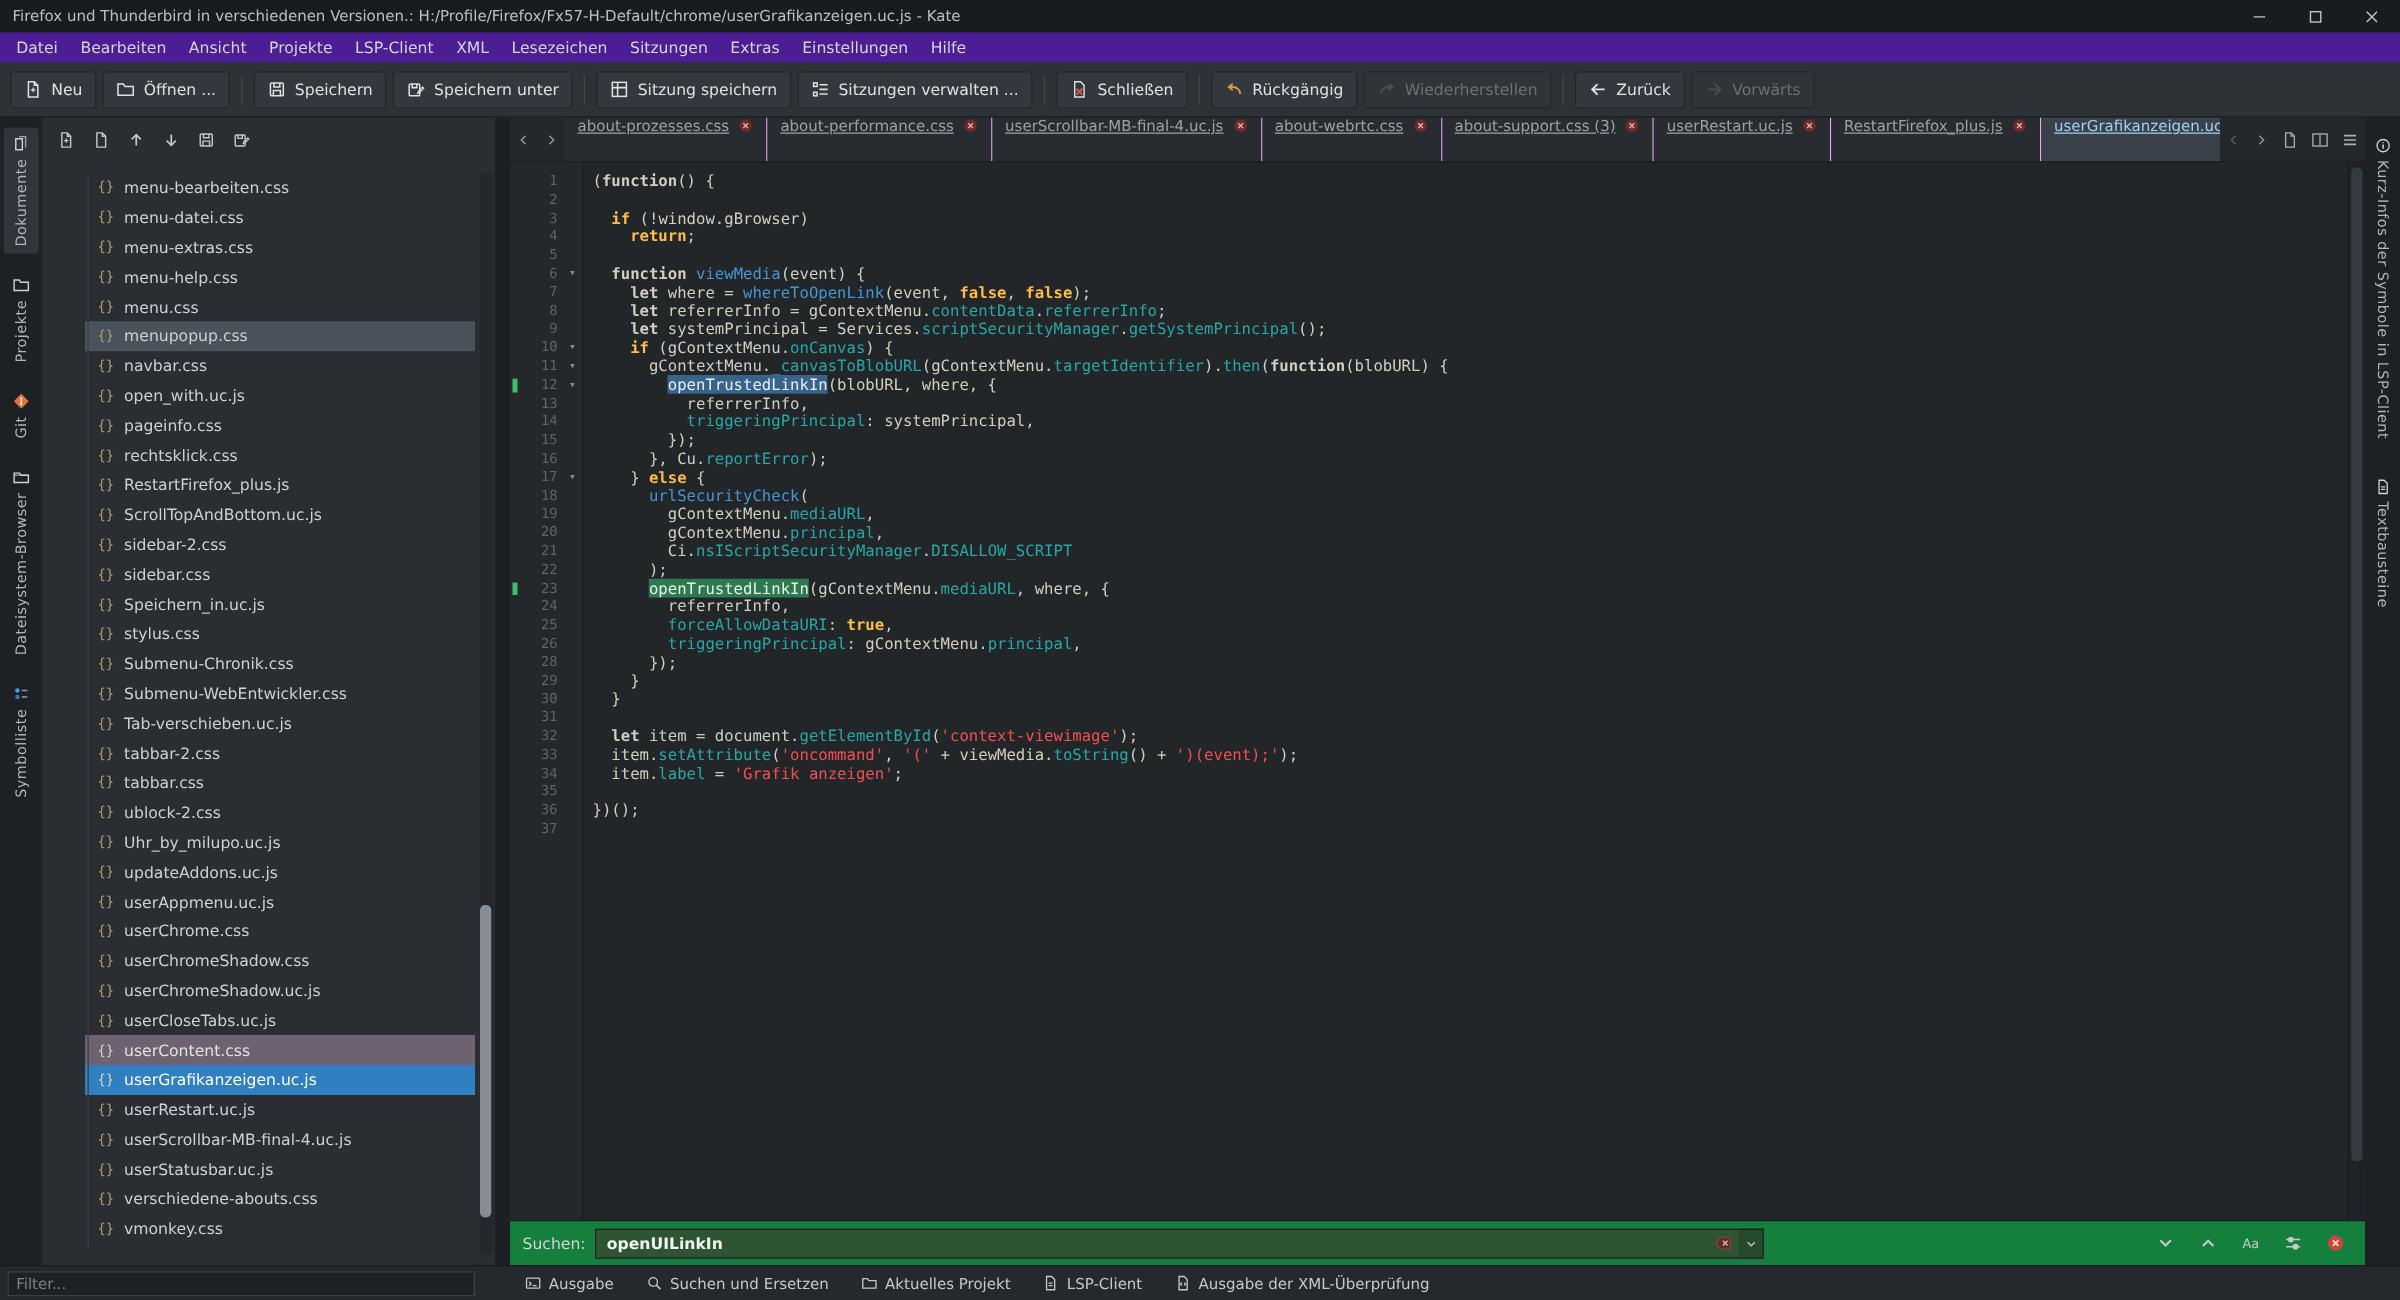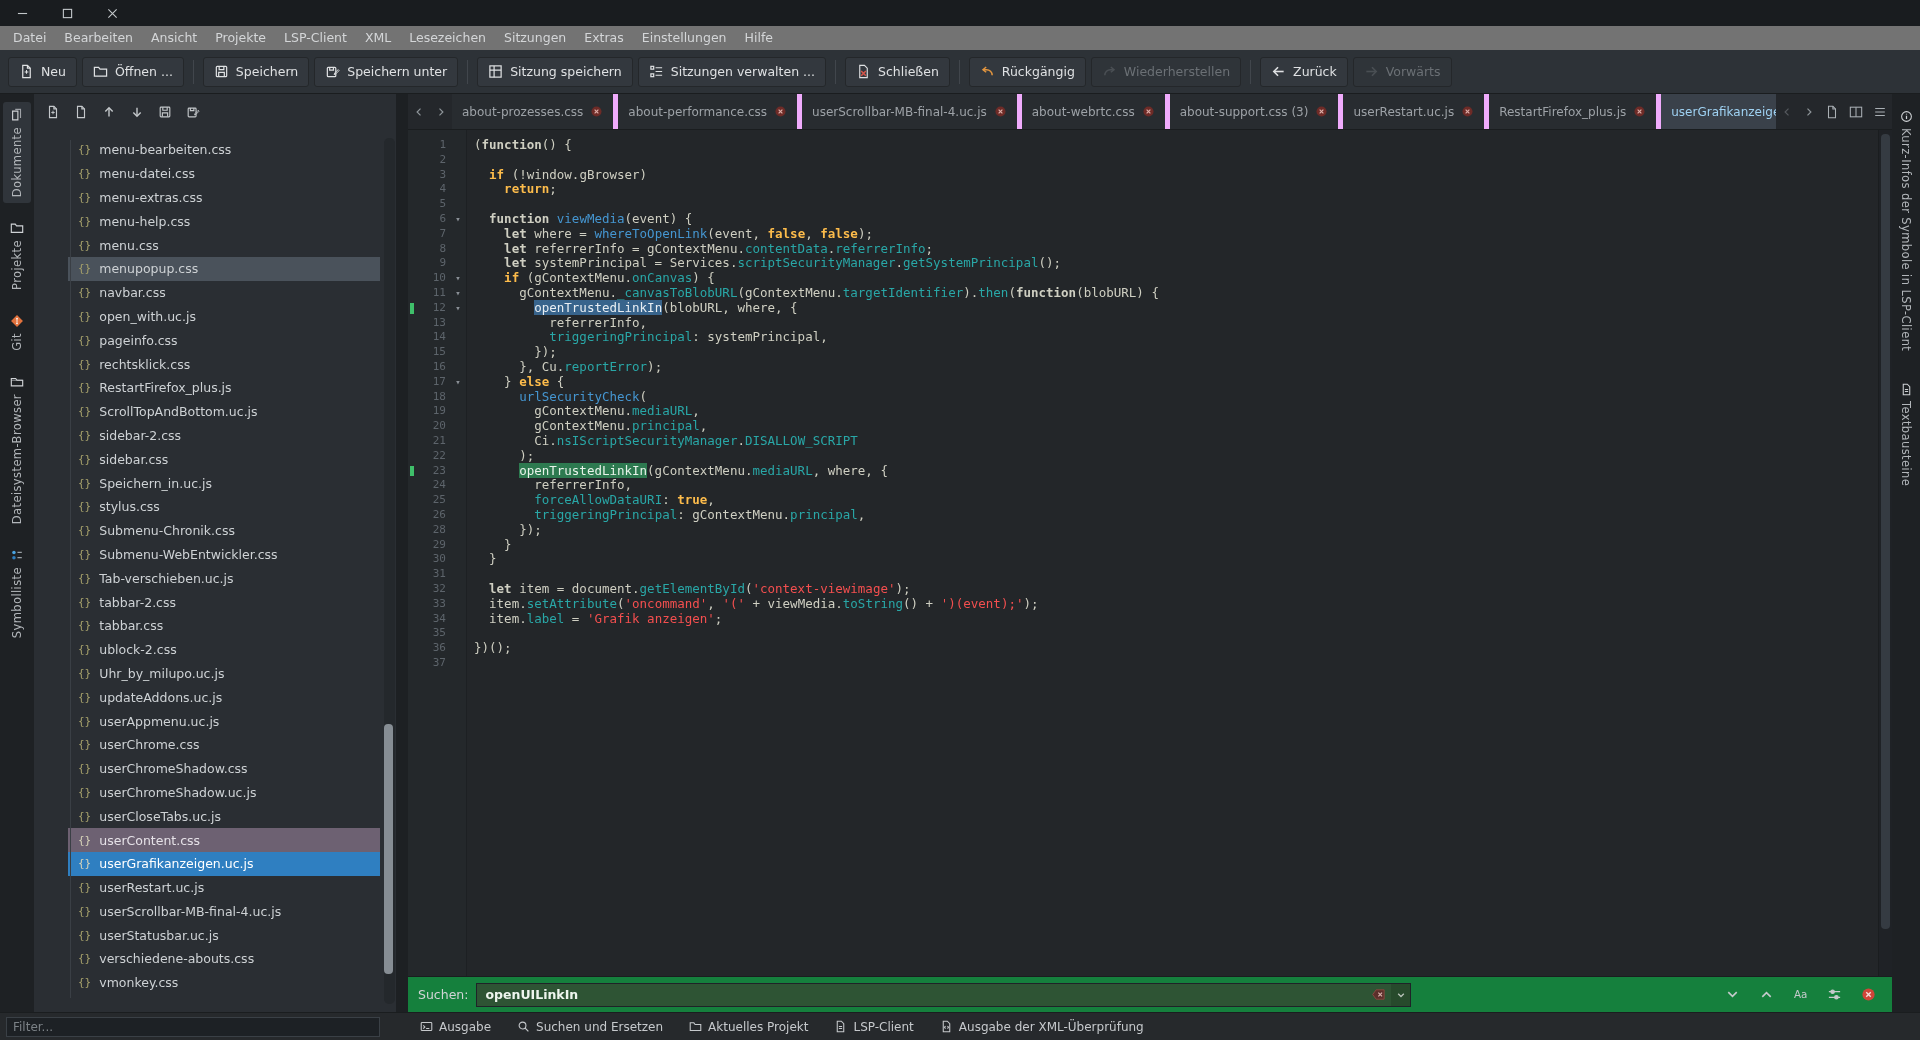--- a/index.html
+++ b/index.html
@@ -8,21 +8,21 @@
   #app { position:relative; width:1920px; height:1040px; background:#232629; overflow:hidden;
          display:flex; flex-direction:column; color:#cfd2d5; }
 
   
   .titlebar { height:26px; background:#191c1f; display:flex; align-items:center; flex:0 0 auto; }
   .title-text { font-size:12px; color:#bcc0c3; padding-left:10px; flex:1; white-space:nowrap; overflow:hidden; }
   .win-ctrl { width:45px; height:26px; display:flex; align-items:center; justify-content:center; color:#c3c7ca; }
   .win-ctrl svg { width:11px; height:11px; }
 
   
-  .menubar { height:24px; background:#737373; display:flex; align-items:flex-start; flex:0 0 auto; padding-left:4px; }
+  .menubar { height:24px; background:#4c1d95; display:flex; align-items:flex-start; flex:0 0 auto; padding-left:4px; }
   .menu-item { font-size:12.5px; line-height:24px; padding:0 9px; color:#d4d6d8; white-space:nowrap; }
 
   
   .toolbar { height:44px; background:#2d3237; border-bottom:1px solid #1a1d1f; display:flex; align-items:center;
              padding-left:8px; gap:5px; flex:0 0 auto; }
   .tb-btn { height:30px; display:flex; align-items:center; gap:7px; padding:0 10px; background:#33383e;
             border:1px solid #24272a; border-radius:3px; font-size:12.5px; color:#dfe1e3; white-space:nowrap; }
   .tb-btn.disabled { color:#6b7075; background:#2f3439; }
   .tb-btn.disabled .icn { opacity:.45; }
   .tb-sep { width:1px; height:24px; background:#41464c; margin:0 4px; }
@@ -61,22 +61,22 @@
   .splitter { width:12px; background:#1d2023; flex:0 0 auto; }
 
   
   .editor-col { flex:1; display:flex; flex-direction:column; min-width:0; }
 
   .tabbar { height:36px; background:#24272b; border-bottom:1px solid #1a1d1f; display:flex; align-items:center; flex:0 0 auto; }
   .tab-arrow { width:22px; height:100%; display:flex; align-items:center; justify-content:center; color:#8f959a; flex:0 0 auto; }
   .tab-arrow.dim { color:#55595e; }
   .tab-arrow svg { width:12px; height:12px; }
   .tabs { flex:1; display:flex; height:100%; overflow:hidden; min-width:0; }
-  .tab { display:flex; align-items:center; gap:7px; padding:0 10px; border-right:5px solid #f0abfc;
-         font-size:12px; color:#9da2a7; white-space:nowrap; flex:0 0 auto; background:#282c30; height:100%; }
+  .tab { display:flex; align-items:flex-start; gap:7px; padding:0 10px; border-right:1px solid #f0abfc;
+         font-size:12px; color:#9da2a7; white-space:nowrap; flex:0 0 auto; background:#282c30; height:100%;text-decoration:underline; }
   .tab.active { background:#3a414a; color:#9fd2f3; }
   .tab-close { display:inline-flex; }
   .tab-close svg { width:13px; height:13px; }
   .tabbar-btn { width:24px; height:100%; display:flex; align-items:center; justify-content:center; color:#aab0b5; flex:0 0 auto; }
   .tabbar-btn svg { width:14px; height:14px; }
 
   .editor { flex:1; display:flex; min-height:0; background:#232629; position:relative; }
   .code-scroll { flex:1; padding-top:8px; min-width:0; overflow:hidden;
     background:linear-gradient(90deg,#24282b 0,#24282b 58px,#1d2023 58px,#1d2023 59px,transparent 59px); }
   .code-row { display:flex; height:14.8px; line-height:14.8px; font-family:"DejaVu Sans Mono", monospace; font-size:12.5px; }
@@ -126,20 +126,21 @@
                 padding-top:12px; gap:24px; flex:0 0 auto; }
   .right-rail .rail-item { width:24px; padding:4px 0; }
   .right-rail .icn svg { width:13px; height:13px; }
 </style>
 </head>
 <body>
 
 <div id="app">
 
   <div class="titlebar">
+    <div class="title-text">Firefox und Thunderbird in verschiedenen Versionen.: H:/Profile/Firefox/Fx57-H-Default/chrome/userGrafikanzeigen.uc.js - Kate</div>
     <div class="win-ctrl">
       <svg viewBox="0 0 12 12">
           <path d="M1 6h10" stroke="currentColor" stroke-width="1.2" fill="none"></path>
         </svg>
     </div>
     <div class="win-ctrl">
       <svg viewBox="0 0 12 12">
           <rect x="1.5" y="1.5" width="9" height="9" stroke="currentColor" stroke-width="1.2" fill="none"></rect>
         </svg>
     </div>

